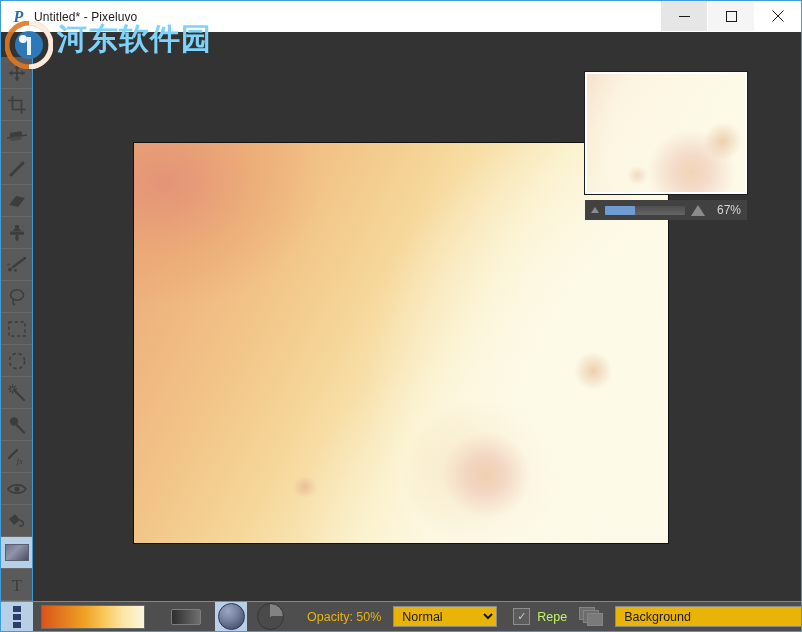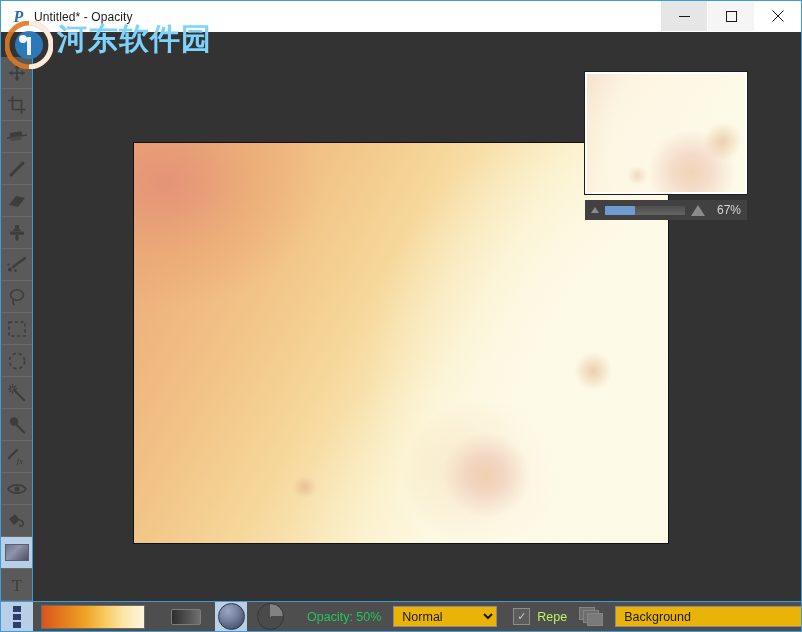--- a/index.html
+++ b/index.html
@@ -304,21 +304,21 @@
   }
   .pie {
     width: 25px; height: 25px;
     border-radius: 50%;
     background: conic-gradient(from 0deg, #828282 0deg 90deg, #4a4a4a 90deg 360deg);
     border: 1px solid #363636;
   }
   #opacity-label {
     margin-left: 22px;
     font-size: 12.5px;
-    color: #22c55e;
+    color: #eab308;
     white-space: nowrap;
     flex: none;
   }
   .sel {
     margin-left: 12px;
     height: 21px;
     background: #eab308;
     border: 1px solid #8a8a8a;
     font-family: "Liberation Sans", sans-serif;
     font-size: 12.5px;
@@ -403,21 +403,21 @@
   }
 </style>
 </head>
 <body>
 
 <div id="app">
 
   <div id="titlebar">
     <div id="title-left">
       <div id="app-logo">P</div>
-      <div id="title-text">Untitled* - Opacity</div>
+      <div id="title-text">Untitled* - Pixeluvo</div>
     </div>
 
     <div class="winbtn" id="btn-min">
       <svg width="11" height="11" viewBox="0 0 11 11">
         <line x1="0" y1="5.5" x2="11" y2="5.5" stroke="#1a1a1a" stroke-width="1"></line>
       </svg>
     </div>
     <div class="winbtn" id="btn-max">
       <svg width="11" height="11" viewBox="0 0 11 11">
         <rect x="0.5" y="0.5" width="10" height="10" fill="none" stroke="#1a1a1a" stroke-width="1"></rect>

